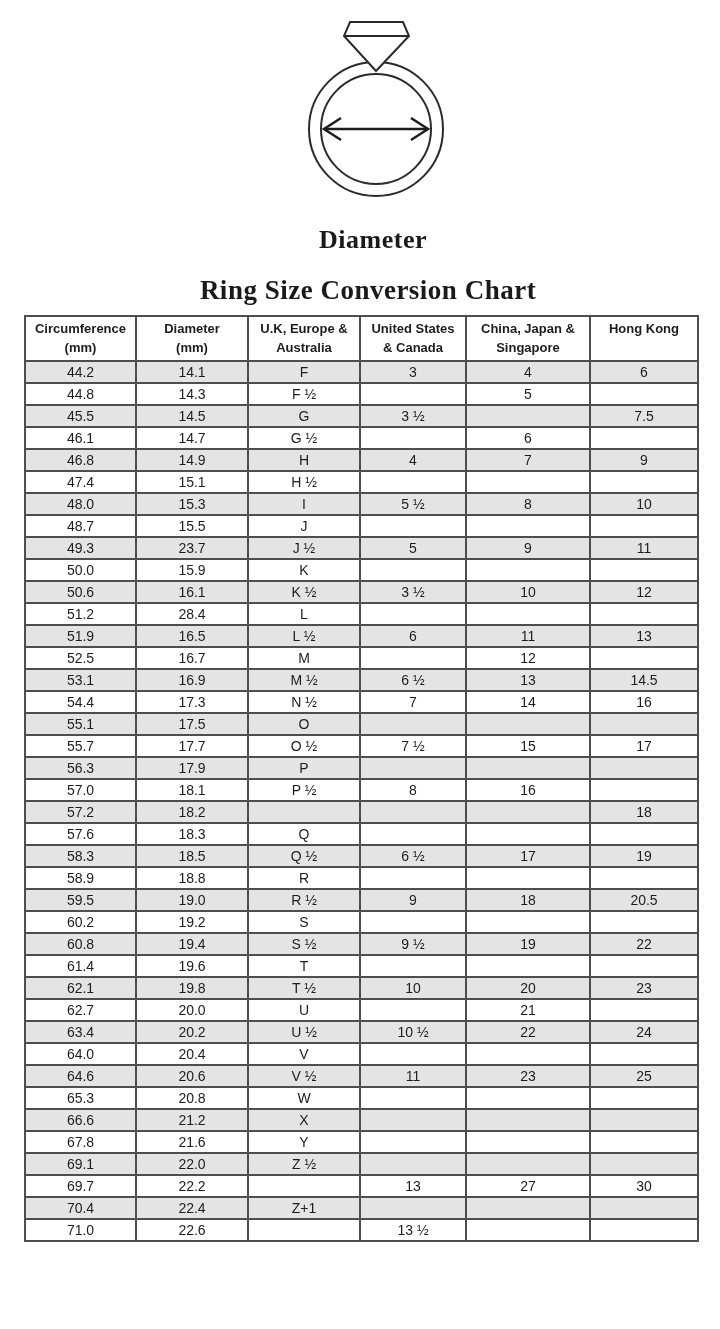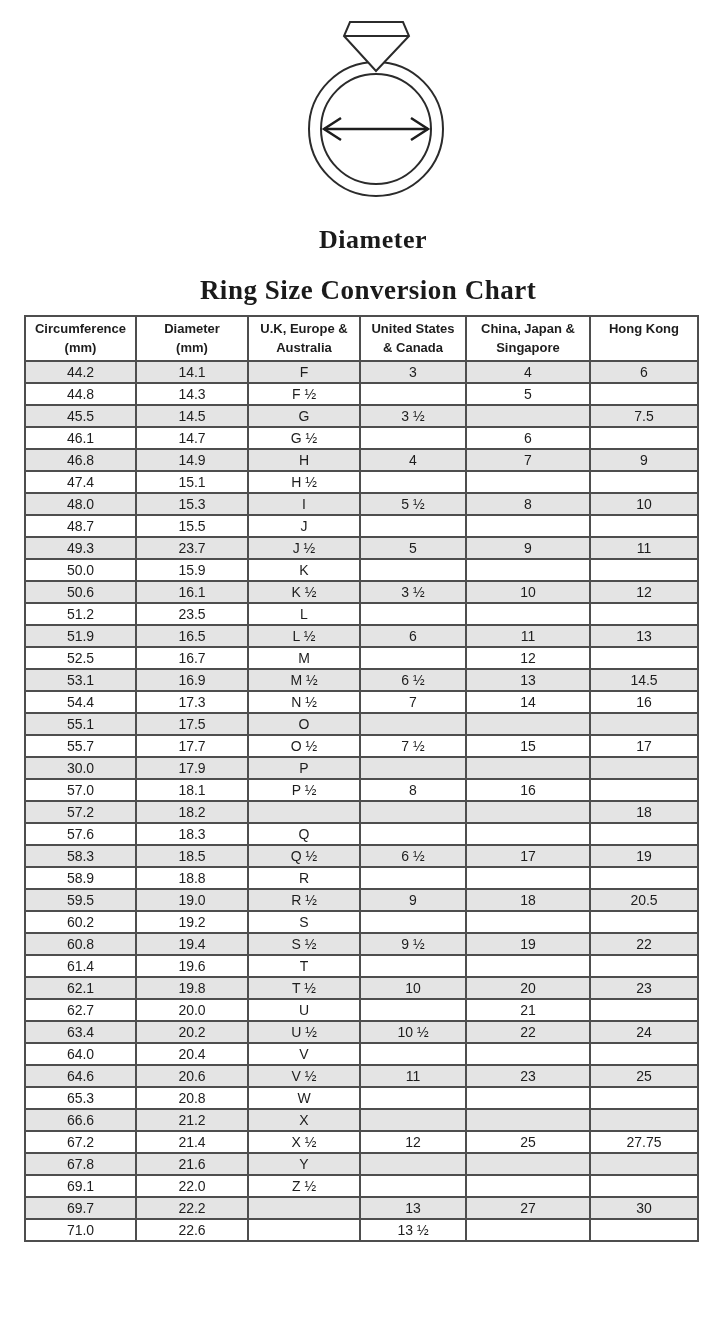--- a/index.html
+++ b/index.html
@@ -222,21 +222,21 @@
         <tr>
           <td>50.6</td>
           <td>16.1</td>
           <td>K ½</td>
           <td>3 ½</td>
           <td>10</td>
           <td>12</td>
         </tr>
         <tr>
           <td>51.2</td>
-          <td>23.5</td>
+          <td>28.4</td>
           <td>L</td>
           <td></td>
           <td></td>
           <td></td>
         </tr>
         <tr>
           <td>51.9</td>
           <td>16.5</td>
           <td>L ½</td>
           <td>6</td>
@@ -277,21 +277,21 @@
         </tr>
         <tr>
           <td>55.7</td>
           <td>17.7</td>
           <td>O ½</td>
           <td>7 ½</td>
           <td>15</td>
           <td>17</td>
         </tr>
         <tr>
-          <td>30.0</td>
+          <td>56.3</td>
           <td>17.9</td>
           <td>P</td>
           <td></td>
           <td></td>
           <td></td>
         </tr>
         <tr>
           <td>57.0</td>
           <td>18.1</td>
           <td>P ½</td>
@@ -413,28 +413,20 @@
         </tr>
         <tr>
           <td>66.6</td>
           <td>21.2</td>
           <td>X</td>
           <td></td>
           <td></td>
           <td></td>
         </tr>
         <tr>
-          <td>67.2</td>
-          <td>21.4</td>
-          <td>X ½</td>
-          <td>12</td>
-          <td>25</td>
-          <td>27.75</td>
-        </tr>
-        <tr>
           <td>67.8</td>
           <td>21.6</td>
           <td>Y</td>
           <td></td>
           <td></td>
           <td></td>
         </tr>
         <tr>
           <td>69.1</td>
           <td>22.0</td>
@@ -445,20 +437,28 @@
         </tr>
         <tr>
           <td>69.7</td>
           <td>22.2</td>
           <td></td>
           <td>13</td>
           <td>27</td>
           <td>30</td>
         </tr>
         <tr>
+          <td>70.4</td>
+          <td>22.4</td>
+          <td>Z+1</td>
+          <td></td>
+          <td></td>
+          <td></td>
+        </tr>
+        <tr>
           <td>71.0</td>
           <td>22.6</td>
           <td></td>
           <td>13 ½</td>
           <td></td>
           <td></td>
         </tr>
       </tbody>
   </table>
 

